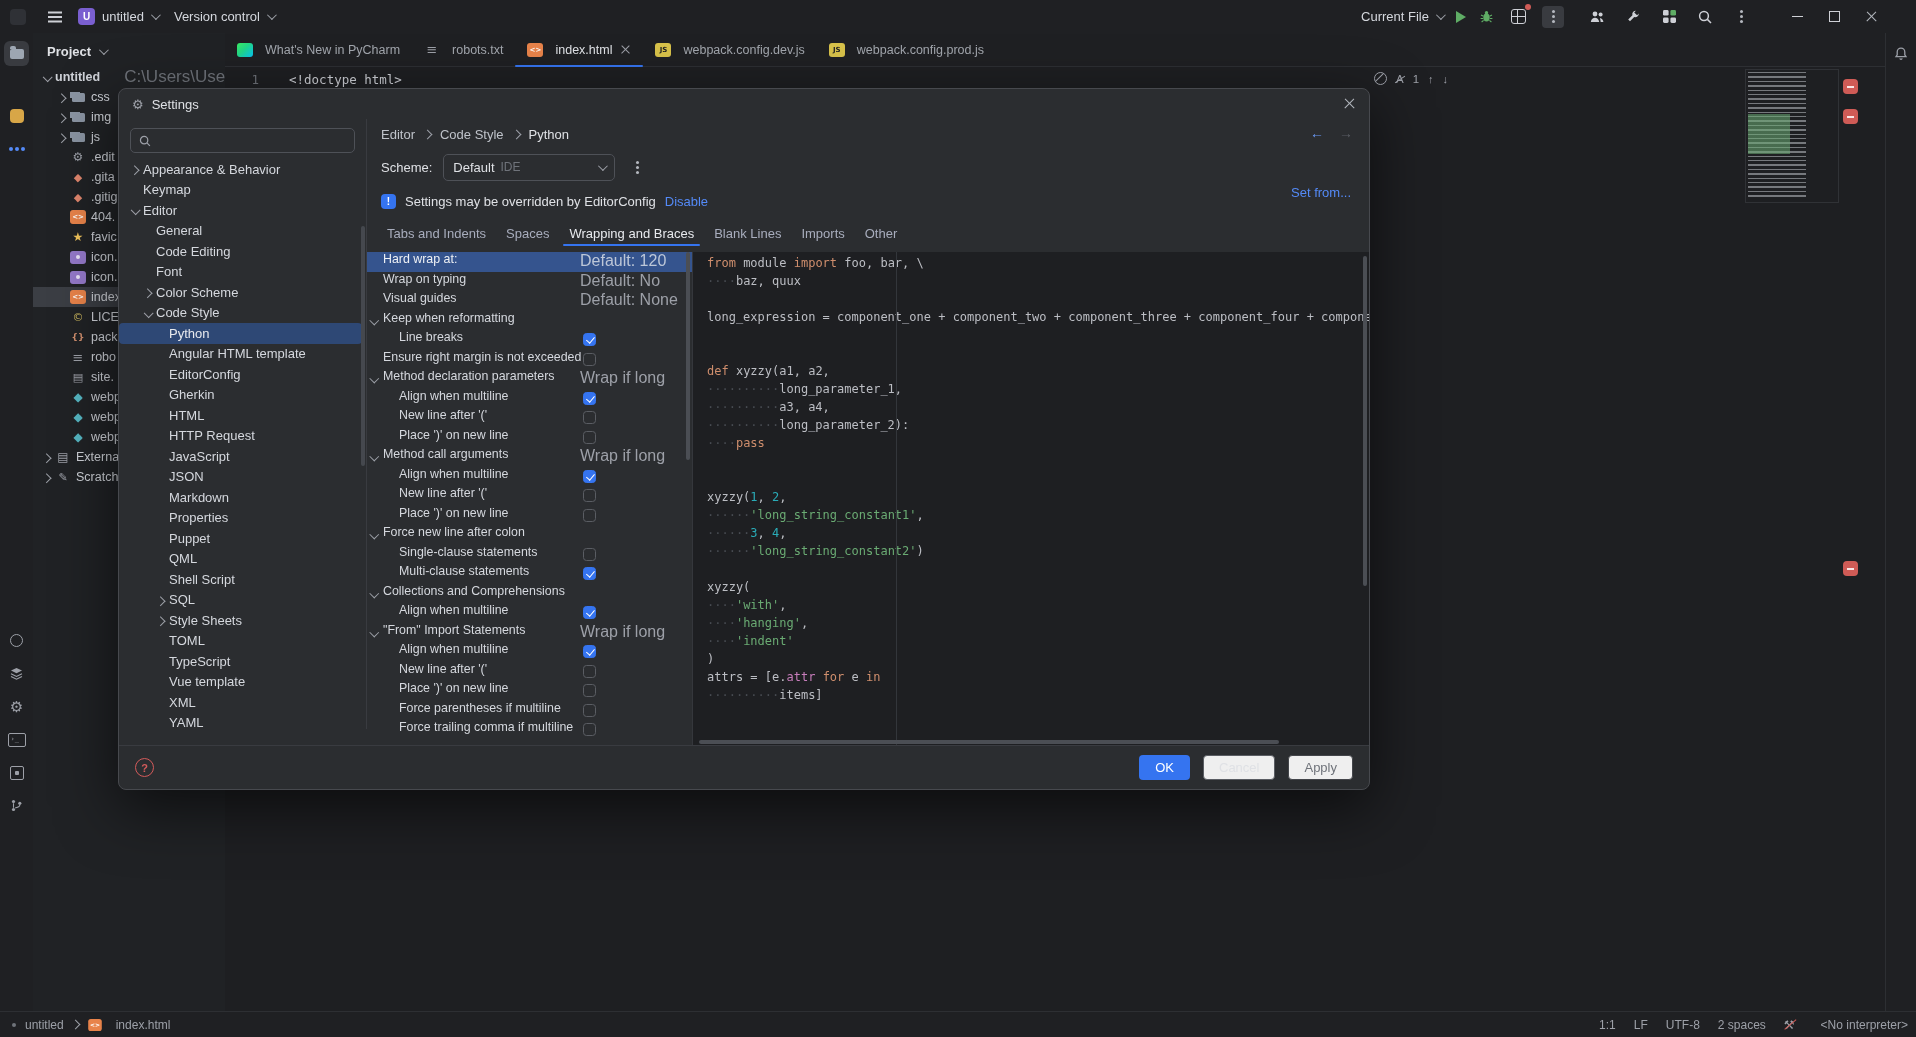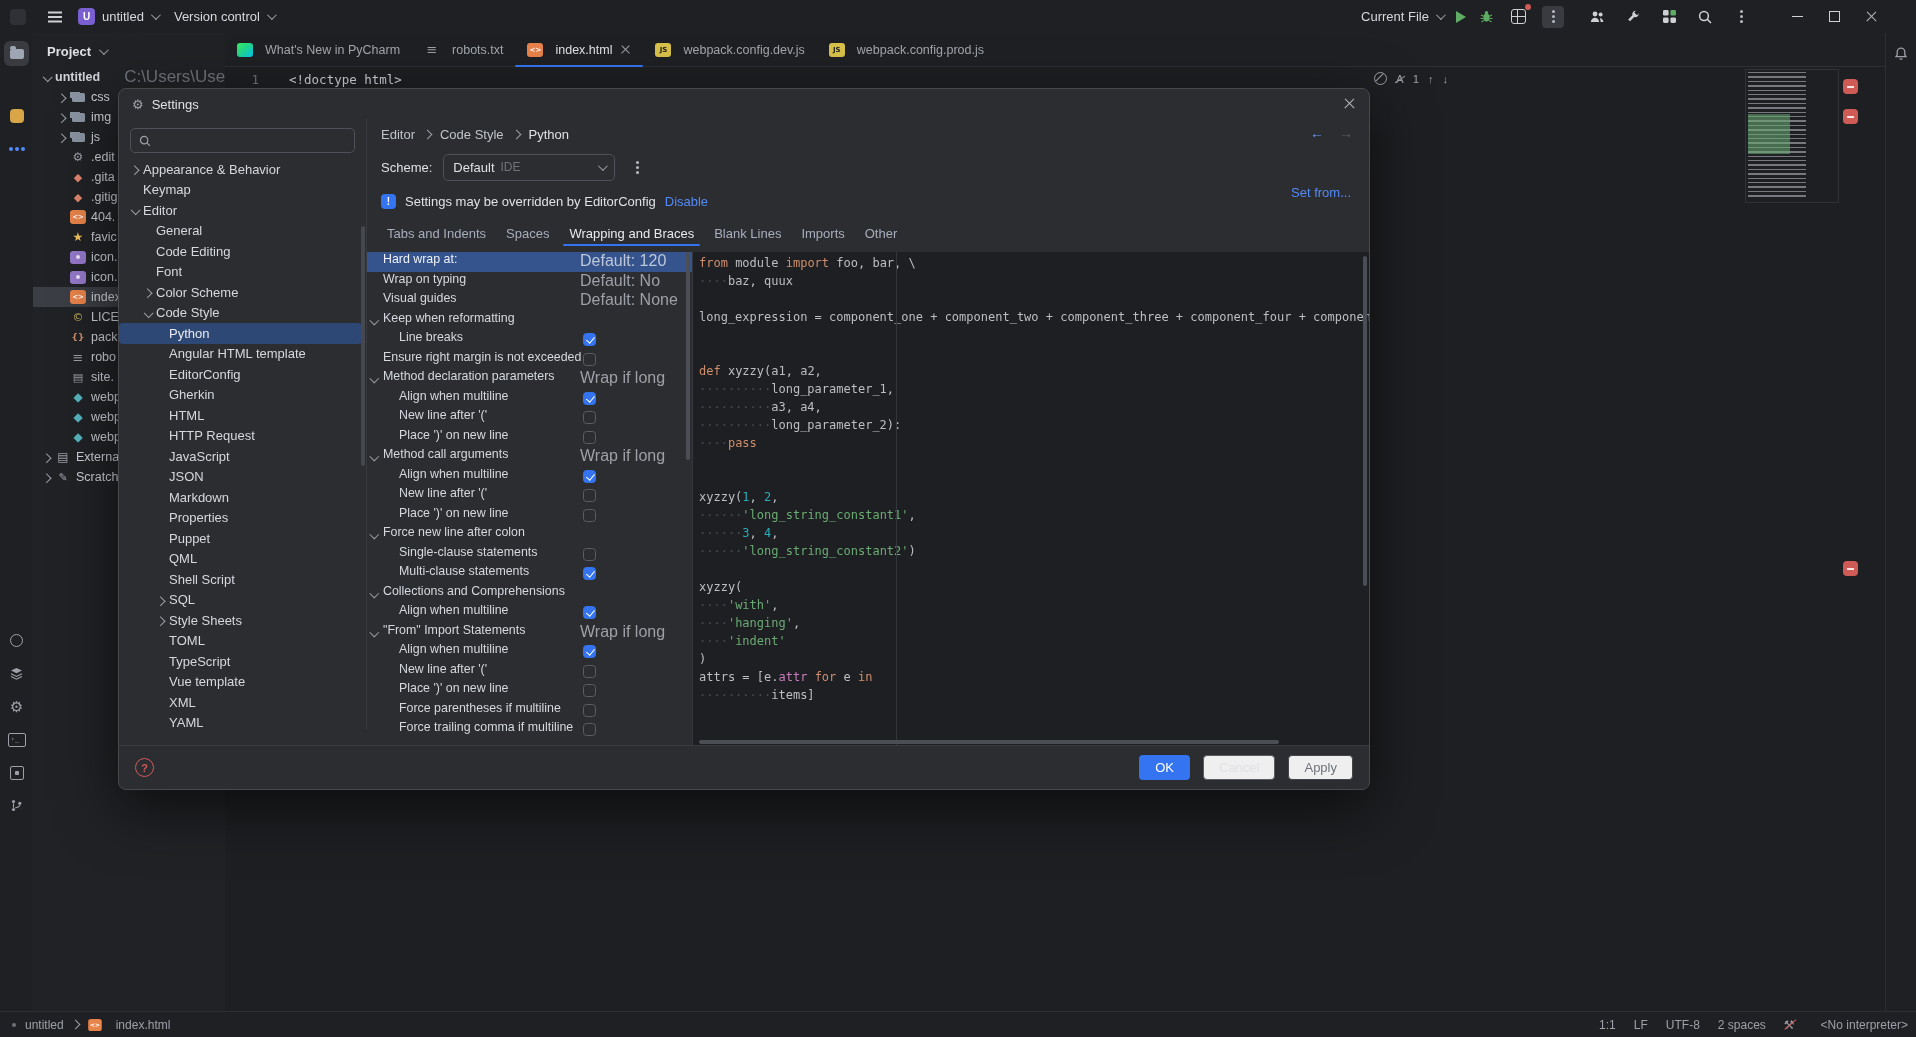--- a/index.html
+++ b/index.html
@@ -164,21 +164,21 @@
   .opt-value{position:absolute;left:213px;font-size:16px;color:#9da0a8;white-space:nowrap;}
   .opt-row.selected .opt-value{color:#bdc7d8;}
   .opt-cb{position:absolute;left:216px;top:3px;width:13px;height:13px;border-radius:3.5px;border:1px solid #5a5d63;display:none;box-sizing:border-box;}
   .type-checkbox .opt-cb{display:block;}
   .opt-row.checked .opt-cb{background:var(--accent,#3574f0);border-color:var(--accent,#3574f0);}
   .opt-row.checked .opt-cb::after{content:"";position:absolute;left:4px;top:1px;width:3.5px;height:7px;
         border-right:1.6px solid #fff;border-bottom:1.6px solid #fff;transform:rotate(40deg);}
   .opt-thumb{position:absolute;left:319px;top:1px;width:4px;height:208px;border-radius:2px;background:#4b4e54;}
   .preview{position:absolute;left:325px;top:133px;right:0;bottom:0;background:#1e1f22;border-left:1px solid #35373c;
            font-family:"DejaVu Sans Mono",monospace;font-size:12px;line-height:18px;padding:2px 0 0 6px;overflow:hidden;}
-  .code-line{white-space:pre;height:18px;}
+  .code-line{white-space:pre;height:18px;margin-left:8px;}
   .tk-k{color:var(--kw,#cf8e6d);} .tk-s{color:var(--str,#6aab73);} .tk-n{color:var(--num,#2aacb8);}
   .tk-t{color:var(--code,#bcbec4);} .tk-w{color:var(--ws,#474b51);} .tk-a{color:var(--attr,#c77dbb);}
   .margin-guide{position:absolute;left:203px;top:0;bottom:0;width:1px;background:#33363b;}
   .pv-vthumb{position:absolute;right:2px;top:4px;width:4px;height:330px;border-radius:2px;background:#4b4e54;}
   .pv-hthumb{position:absolute;left:6px;bottom:2px;height:4px;width:580px;border-radius:2px;background:#4b4e54;}
   .dlg-footer{position:absolute;left:0;right:0;bottom:0;height:43px;border-top:1px solid #393b40;
               display:flex;align-items:center;gap:13px;padding:0 16px;}
   .help-btn{width:17px;height:17px;border:1.5px solid #d35b5b;border-radius:50%;color:#d35b5b;font-size:11px;font-weight:bold;
             display:flex;align-items:center;justify-content:center;margin-right:auto;}
   .btn{height:25px;padding:0 15px;border-radius:4px;font-size:13px;display:flex;align-items:center;border:1px solid transparent;}

